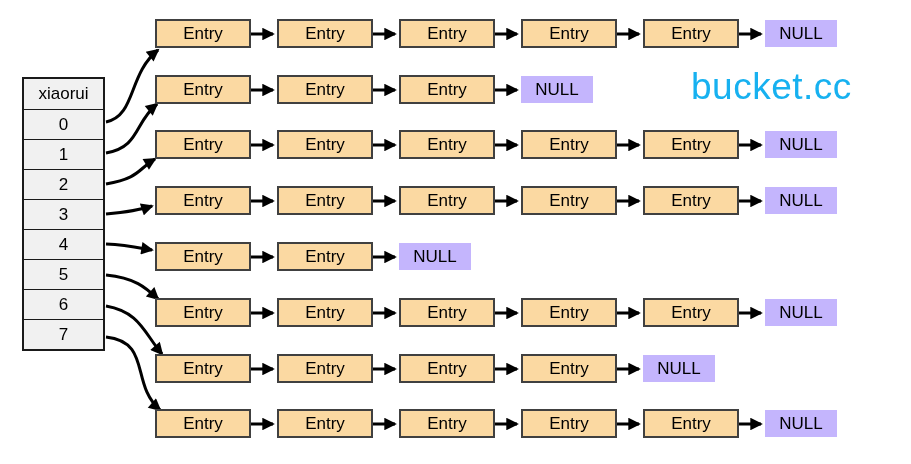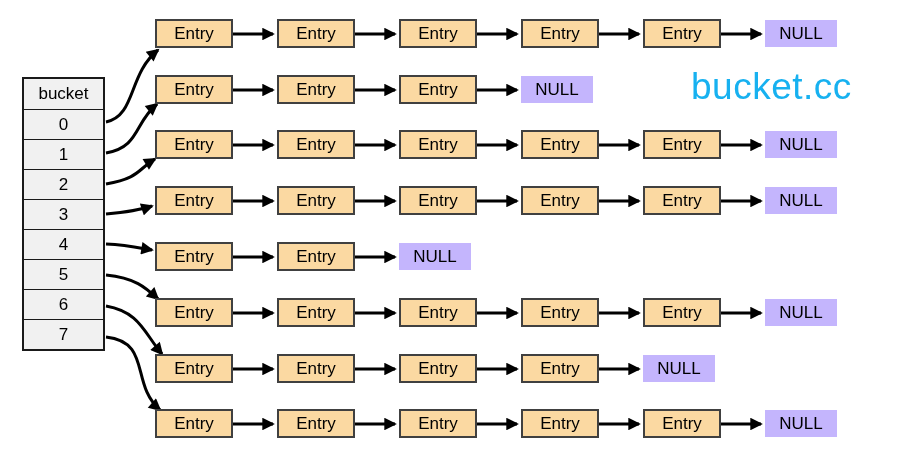--- a/index.html
+++ b/index.html
@@ -2,21 +2,21 @@
 <html><head>
 <meta charset="utf-8">
 <style>
   html,body{margin:0;padding:0;background:#ffffff;}
   #canvas{
     position:relative;width:911px;height:464px;background:#ffffff;
     font-family:"Liberation Sans", sans-serif;overflow:hidden;
   }
   #arrows{position:absolute;left:0;top:0;width:911px;height:464px;z-index:1;}
   .entry{
-    position:absolute;width:78px;height:29px;box-sizing:border-box;
+    position:absolute;width:96px;height:29px;box-sizing:border-box;
     background:#fbd9a2;border:2px solid #404040;
     display:flex;align-items:center;justify-content:center;
     font-size:17px;color:#000;z-index:2;
   }
   .nullbox{
     position:absolute;width:72px;height:27px;box-sizing:border-box;
     background:#c4b5fd;
     display:flex;align-items:center;justify-content:center;
     font-size:17px;color:#000;z-index:2;
   }
@@ -85,21 +85,21 @@
         <path d="M106,184 C140,178 138,169 155,159" marker-end="url(#ah)"></path>
         <path d="M106,214 C128,212 140,210 152,206" marker-end="url(#ah)"></path>
         <path d="M106,244 C128,245 140,248 152,250" marker-end="url(#ah)"></path>
         <path d="M106,275 C136,278 146,288 158,299" marker-end="url(#ah)"></path>
         <path d="M106,306 C140,312 144,333 162,354" marker-end="url(#ah)"></path>
         <path d="M106,337 C152,342 130,384 160,410" marker-end="url(#ah)"></path>
       </g>
   </svg>
 
   <div id="bucket-table">
-    <div class="bucket-cell header">bucket</div>
+    <div class="bucket-cell header">xiaorui</div>
   <div class="bucket-cell">0</div>
       <div class="bucket-cell">1</div>
       <div class="bucket-cell">2</div>
       <div class="bucket-cell">3</div>
       <div class="bucket-cell">4</div>
       <div class="bucket-cell">5</div>
       <div class="bucket-cell">6</div>
       <div class="bucket-cell">7</div>
     </div>
 

